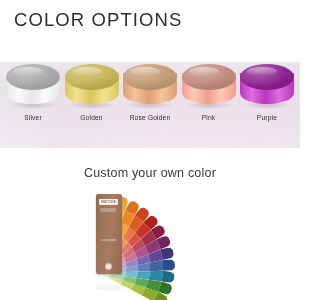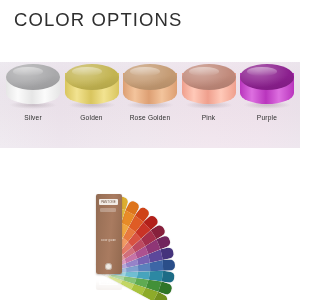--- a/index.html
+++ b/index.html
@@ -194,20 +194,21 @@
             <div class="wall" style="background: linear-gradient(90deg, rgb(185, 53, 189) 0%, rgb(221, 111, 224) 22%, rgb(185, 53, 189) 48%, rgb(221, 111, 224) 72%, rgb(185, 53, 189) 100%);"></div>
             <div class="top" style="background: radial-gradient(at 34% 26%, rgba(255, 255, 255, 0.3), rgba(255, 255, 255, 0) 62%), linear-gradient(170deg, rgb(139, 31, 142) 0%, rgb(139, 31, 142) 55%, rgba(0, 0, 0, 0.1) 100%) rgb(139, 31, 142);">
               <div class="gloss"></div>
             </div>
           </div>
           <div class="disc-label">Purple</div>
         </div>
       </div>
   </div>
 
+  <div class="custom-heading">Custom your own color</div>
 
   <div class="fan-wrap">
     <div class="fan" id="fan">
         <div class="leaf" style="transform: rotate(-72deg); background: rgb(253, 252, 250); z-index: 20;">
           <i style="background: rgb(246, 240, 200);"></i>
           <i style="background: rgb(243, 229, 154);"></i>
           <i style="background: rgb(239, 214, 113);"></i>
           <i style="background: rgb(233, 201, 79);"></i>
           <i style="background: rgb(227, 187, 60);"></i>
           <i style="background: rgb(220, 174, 48);"></i>

